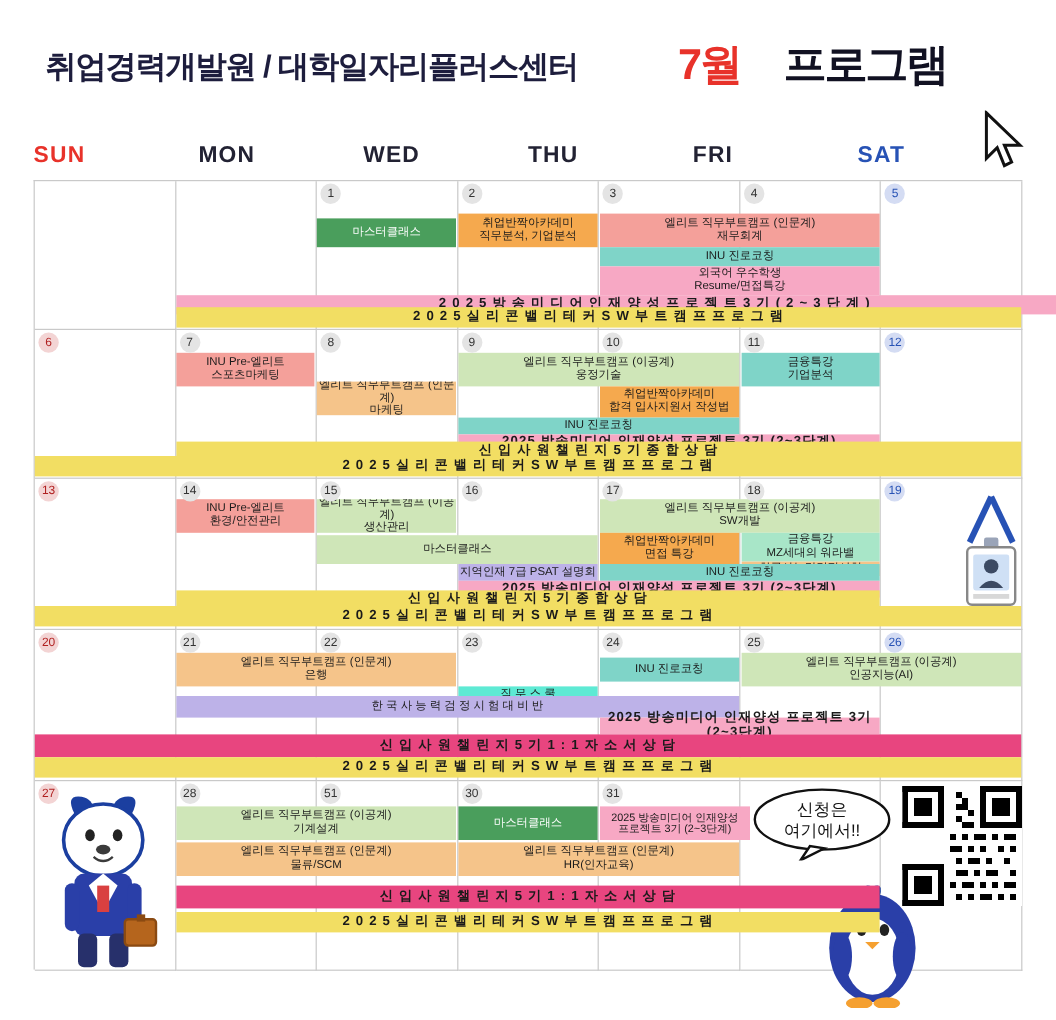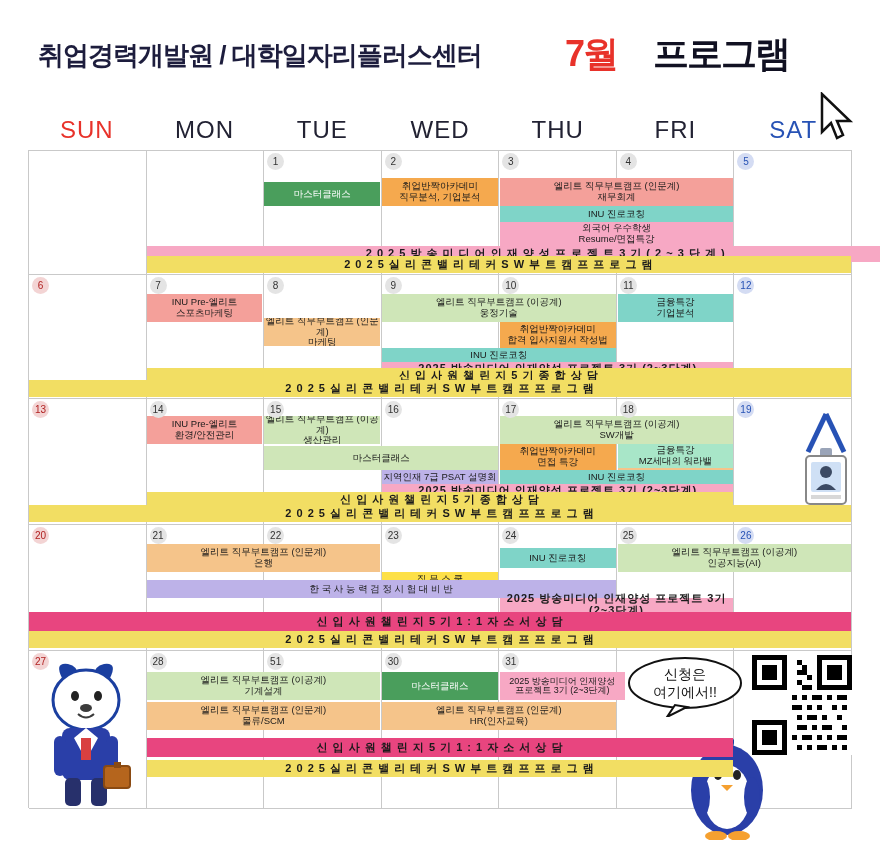--- a/index.html
+++ b/index.html
@@ -31,21 +31,21 @@
   }
   .cursor{
     position:absolute;left:820px;top:92px;width:38px;height:52px;
   }
   
   .weekdays{
     position:absolute;left:28px;top:112px;width:824px;height:36px;
     display:flex;
   }
   .weekday{
-    flex:1;text-align:center;font-size:24px;font-weight:normal;
+    flex:1;text-align:left;font-size:19px;font-weight:bold;
     letter-spacing:1px;line-height:36px;
   }
   .wd-sun{color:#e8322a;}
   .wd-sat{color:#2752b5;}
   .wd-mid{color:#222233;}
   
   .cal{
     position:absolute;left:28px;top:150px;width:824px;height:658px;
     border-top:1px solid #c9c9c9;border-left:1px solid #c9c9c9;
     display:grid;
@@ -102,21 +102,20 @@
 
 <div class="cursor">
   <svg width="38" height="52" viewBox="0 0 38 52">
     <polygon points="2,2 2,40 11,31 17,46 23,43 17,29 30,29" fill="#ffffff" stroke="#111111" stroke-width="2.5"></polygon>
   </svg>
 </div>
 
 <div class="weekdays">
   <div class="weekday wd-sun">SUN</div>
   <div class="weekday wd-mid">MON</div>
-  <div class="weekday wd-mid">TUE</div>
   <div class="weekday wd-mid">WED</div>
   <div class="weekday wd-mid">THU</div>
   <div class="weekday wd-mid">FRI</div>
   <div class="weekday wd-sat">SAT</div>
 </div>
 
 <div class="cal" id="calendar">
     <div class="cell"></div>
     <div class="cell"></div>
     <div class="cell">
@@ -362,21 +361,21 @@
 면접 특강</div>
 <div class="ev" style="position: absolute; left: 617.571px; width: 115.714px; top: 444px; height: 24px; background: rgb(168, 230, 200); display: flex; align-items: center; justify-content: center;">금융특강
 MZ세대의 워라밸</div>
 <div class="ev" style="position: absolute; left: 617.571px; width: 115.714px; top: 468px; height: 12px; background: rgb(245, 196, 138); display: flex; align-items: center; justify-content: center;">한국사능력검정시험</div>
 <div class="ev" style="position: absolute; left: 499.857px; width: 233.429px; top: 470px; height: 14px; background: rgb(127, 212, 200); display: flex; align-items: center; justify-content: center;">INU 진로코칭</div>
 <div class="ev" style="position: absolute; left: 146.714px; width: 233.429px; top: 544px; height: 28px; background: rgb(245, 196, 138); display: flex; align-items: center; justify-content: center;">엘리트 직무부트캠프 (인문계)
 은행</div>
 <div class="ev" style="position: absolute; left: 499.857px; width: 115.714px; top: 548px; height: 20px; background: rgb(127, 212, 200); display: flex; align-items: center; justify-content: center;">INU 진로코칭</div>
 <div class="ev" style="position: absolute; left: 617.571px; width: 233.429px; top: 544px; height: 28px; background: rgb(207, 230, 184); display: flex; align-items: center; justify-content: center;">엘리트 직무부트캠프 (이공계)
 인공지능(AI)</div>
-<div class="ev" style="position: absolute; left: 382.143px; width: 115.714px; top: 572px; height: 14px; background: #fde047; display: flex; align-items: center; justify-content: center;">직 무 스 쿨</div>
+<div class="ev" style="position: absolute; left: 382.143px; width: 115.714px; top: 572px; height: 14px; background: #5eead4; display: flex; align-items: center; justify-content: center;">직 무 스 쿨</div>
 <div class="ev" style="position: absolute; left: 146.714px; width: 468.857px; top: 580px; height: 18px; background: rgb(189, 178, 232); display: flex; align-items: center; justify-content: center;">한 국 사 능 력 검 정 시 험   대 비 반</div>
 <div class="ev" style="position: absolute; left: 146.714px; width: 233.429px; top: 672px; height: 28px; background: rgb(207, 230, 184); display: flex; align-items: center; justify-content: center;">엘리트 직무부트캠프 (이공계)
 기계설계</div>
 <div class="ev" style="position: absolute; left: 382.143px; width: 115.714px; top: 672px; height: 28px; background: rgb(74, 158, 92); color: rgb(255, 255, 255); display: flex; align-items: center; justify-content: center;">마스터클래스</div>
 <div class="ev" style="position: absolute; left: 146.714px; width: 233.429px; top: 702px; height: 28px; background: rgb(245, 196, 138); display: flex; align-items: center; justify-content: center;">엘리트 직무부트캠프 (인문계)
 물류/SCM</div>
 <div class="ev" style="position: absolute; left: 382.143px; width: 233.429px; top: 702px; height: 28px; background: rgb(245, 196, 138); display: flex; align-items: center; justify-content: center;">엘리트 직무부트캠프 (인문계)
 HR(인자교육)</div>
 <div class="banner" style="left: 146.714px; width: 798px; top: 246px; height: 16px; background: rgb(247, 168, 196); white-space: pre-line;">2 0 2 5  방 송 미 디 어  인 재 양 성  프 로 젝 트  3 기 ( 2 ~ 3 단 계 )</div>
 <div class="banner" style="left: 146.714px; width: 704.286px; top: 256px; height: 17px; background: rgb(242, 222, 99); white-space: pre-line;">2 0 2 5   실 리 콘 밸 리   테 커   S W   부 트 캠 프   프 로 그 램</div>

